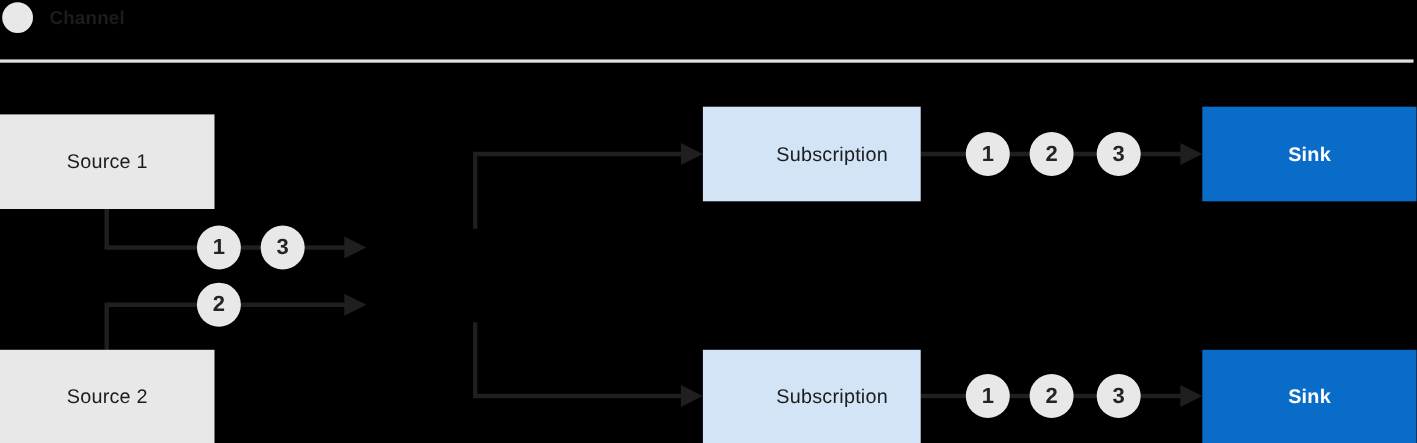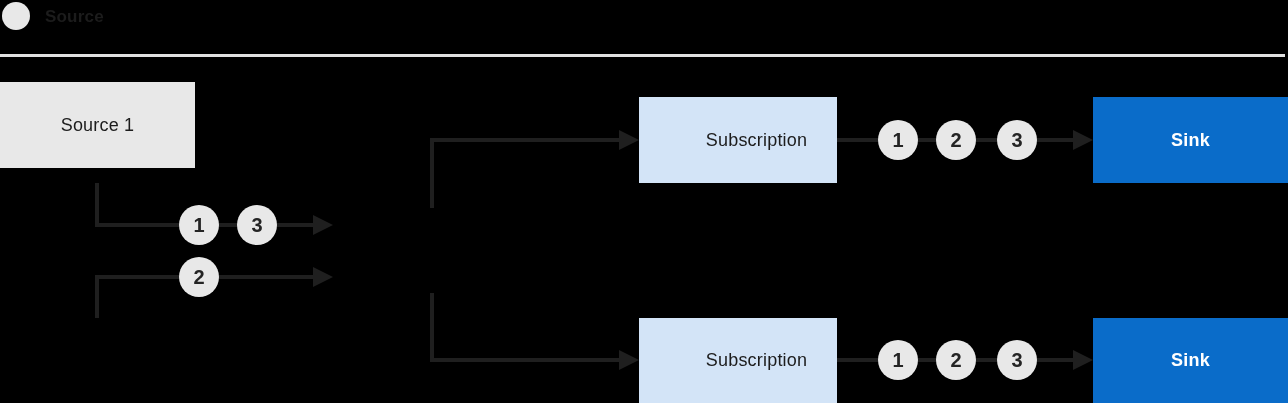--- a/index.html
+++ b/index.html
@@ -44,21 +44,21 @@
   .wires path.head { fill: var(--line); stroke: none; }
   .box {
     position: absolute;
     display: flex; align-items: center; justify-content: center;
     font-size: 18px; color: var(--text-dark);
     letter-spacing: 0.2px; white-space: nowrap;
   }
   .box.gray { background: var(--node-gray); }
   .box.subscription { background: var(--subscription-blue); padding-left: 37px; }
   .box.sink { background: var(--sink-blue); color: var(--text-light); font-weight: bold; }
-  .source1 { left: 0; top: 82px; width: 195px; height: 86px; }
+  .source1 { left: 0; top: 104px; width: 195px; height: 86px; }
   .source2 { left: 0; top: 318px; width: 195px; height: 85px; }
   .channel { left: 333px; top: 208px; width: 198px; height: 85px; }
   .sub-top { left: 639px; top: 97px; width: 198px; height: 86px; }
   .sub-bottom { left: 639px; top: 318px; width: 198px; height: 85px; }
   .sink-top { left: 1093px; top: 97px; width: 195px; height: 86px; }
   .sink-bottom { left: 1093px; top: 318px; width: 195px; height: 85px; }
   .event-circle {
     position: absolute;
     width: 40px; height: 40px; border-radius: 50%;
     background: var(--event-circle);
@@ -66,21 +66,21 @@
     font-size: 20px; font-weight: 700; color: #242424;
   }
 </style>
 </head>
 <body>
 
 <div class="canvas">
 
   <div class="legend">
     <span class="legend-circle"></span>
-    <span class="legend-label">Source</span>
+    <span class="legend-label">Channel</span>
   </div>
 
   <div class="divider"></div>
 
   <svg class="wires" width="1288" height="403" viewBox="0 0 1288 403" aria-hidden="true">
 
     <path class="wire" d="M 97 183 L 97 225 L 315 225"></path>
     <path class="head" d="M 333 225 L 313 215 L 313 235 Z"></path>
 
     <path class="wire" d="M 97 318 L 97 277 L 315 277"></path>
@@ -93,20 +93,21 @@
     <path class="head" d="M 639 360 L 619 350 L 619 370 Z"></path>
 
     <path class="wire" d="M 837 140 L 1075 140"></path>
     <path class="head" d="M 1093 140 L 1073 130 L 1073 150 Z"></path>
 
     <path class="wire" d="M 837 360 L 1075 360"></path>
     <path class="head" d="M 1093 360 L 1073 350 L 1073 370 Z"></path>
   </svg>
 
   <div class="box gray source1">Source 1</div>
+  <div class="box gray source2">Source 2</div>
   <div class="box subscription sub-top">Subscription</div>
   <div class="box subscription sub-bottom">Subscription</div>
   <div class="box sink sink-top">Sink</div>
   <div class="box sink sink-bottom">Sink</div>
 
   <div class="event-circle" style="left:179px; top:205px;">1</div>
   <div class="event-circle" style="left:237px; top:205px;">3</div>
 
   <div class="event-circle" style="left:179px; top:257px;">2</div>
 

